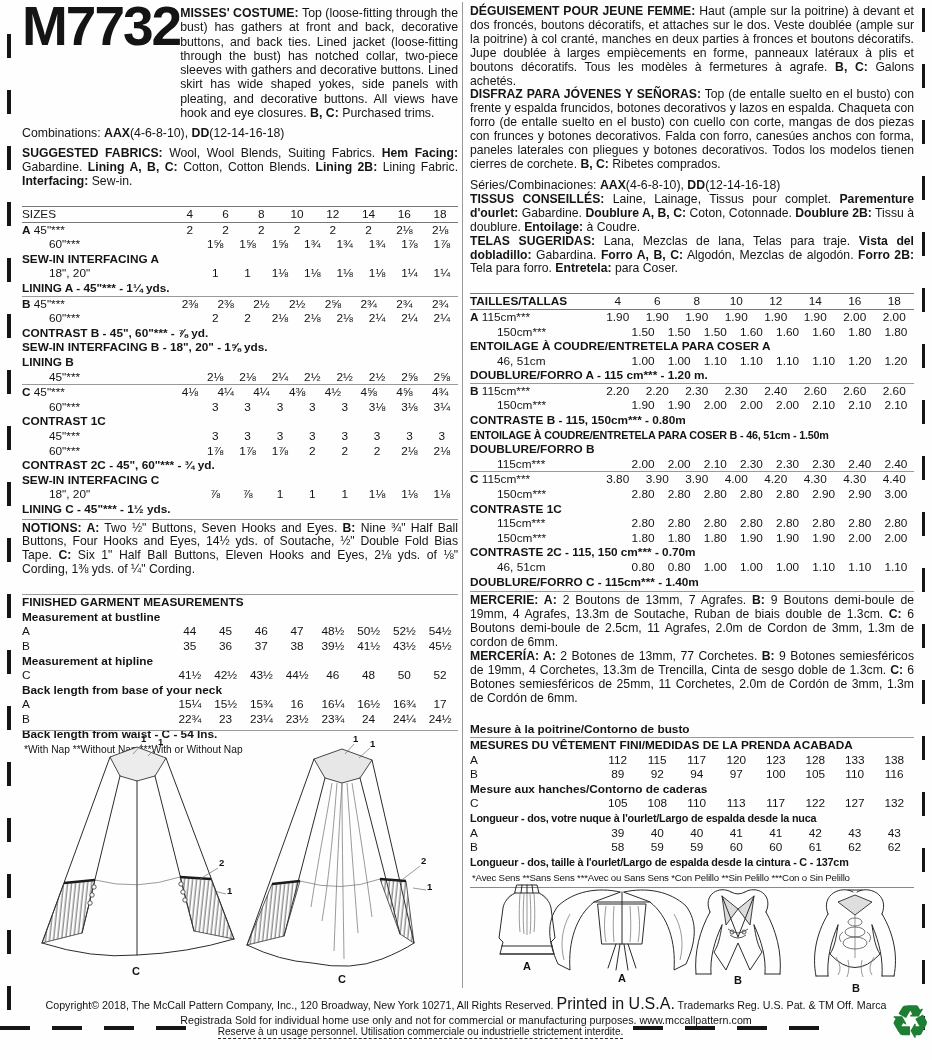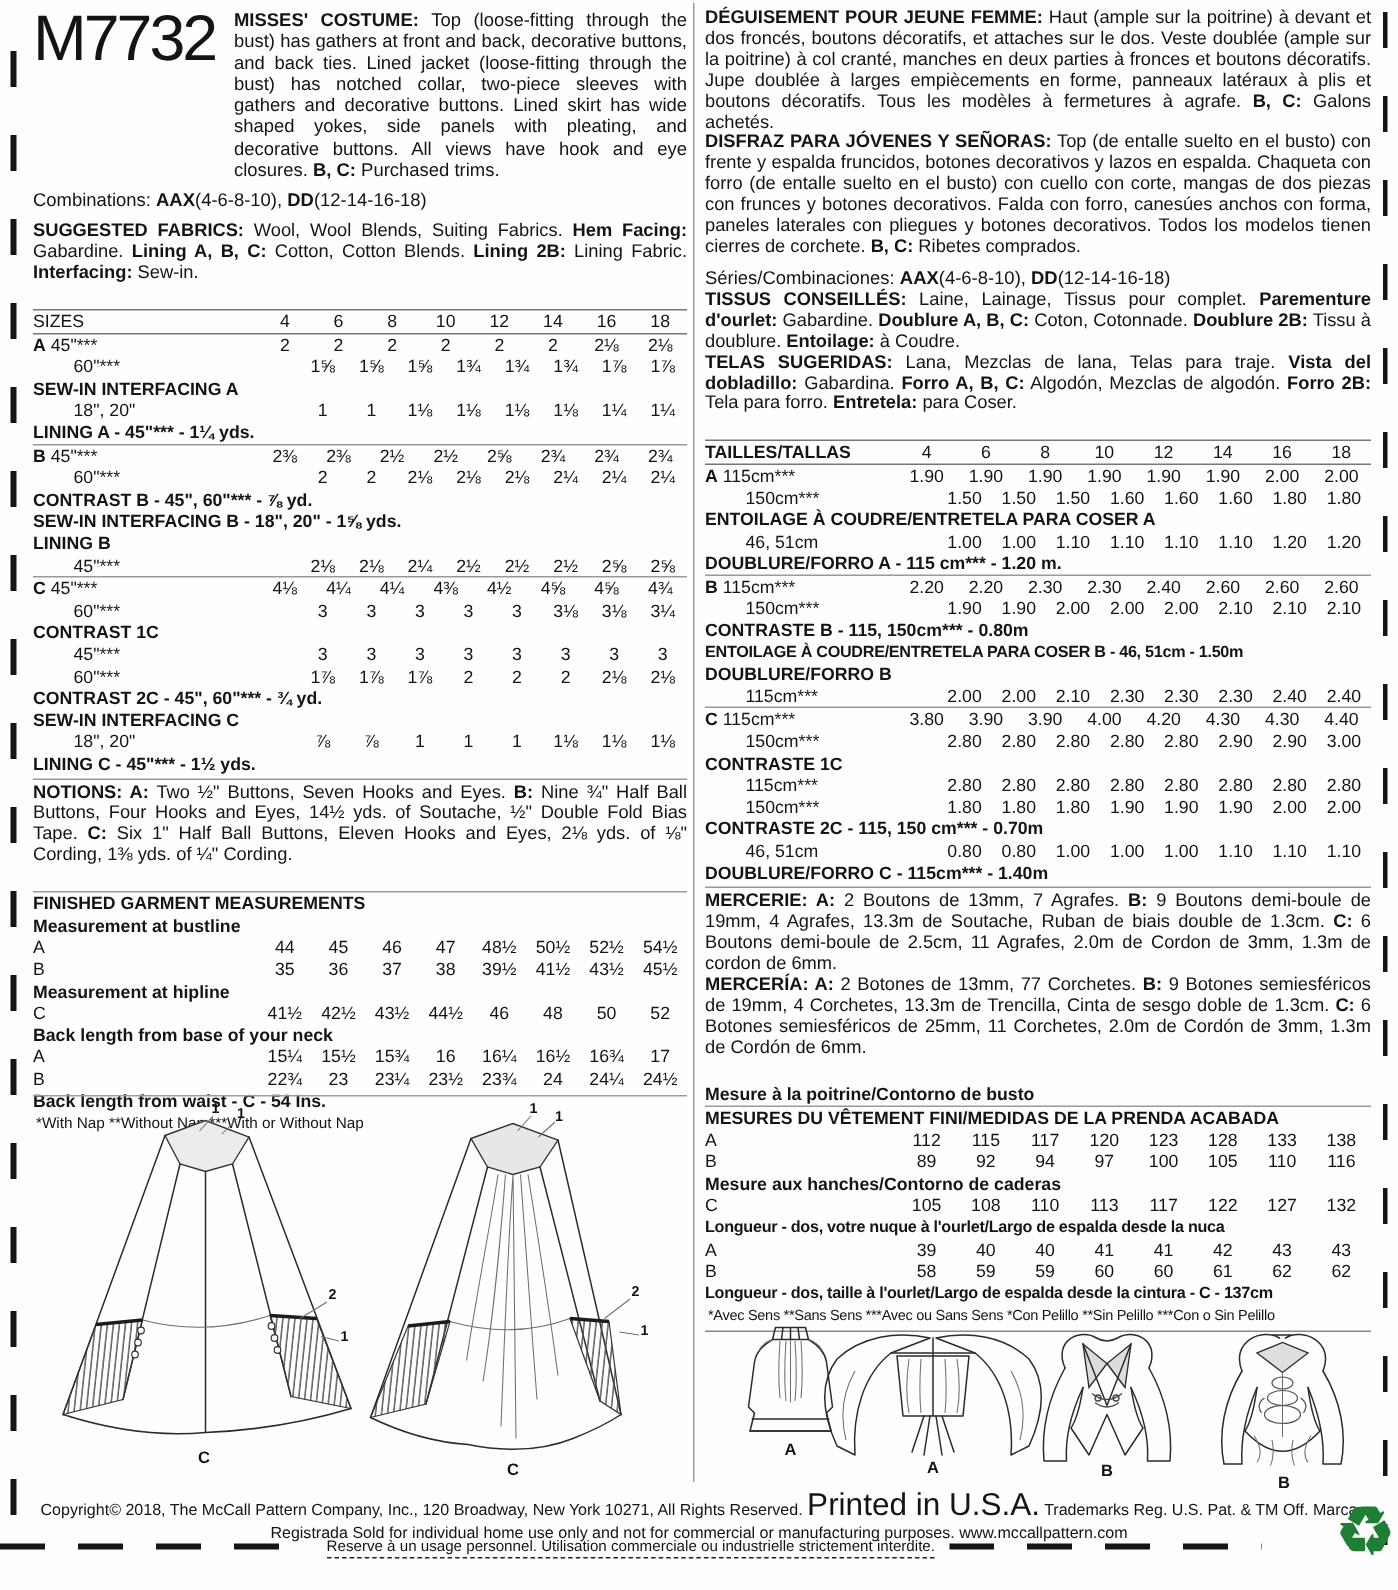--- a/index.html
+++ b/index.html
@@ -5,21 +5,21 @@
   html,body{margin:0;padding:0}
   body{width:932px;height:1060px;background:#fcfcfc;font-family:"Liberation Sans",sans-serif;color:#141414;position:relative;overflow:hidden}
   #page{position:absolute;inset:0;background:#fefefe}
   .edge{position:absolute;width:3.5px;background:repeating-linear-gradient(180deg,#151515 0 24px,transparent 24px 56px)}
   #markL{left:7px;top:34px;height:996px}
   #markR{right:7px;top:8px;height:1022px}
   #divider{position:absolute;left:462px;top:2px;width:1.4px;height:986px;background:#9b9b9b}
   #colL{position:absolute;left:22px;top:6px;width:436px}
   #colR{position:absolute;left:470px;top:5px;width:444px}
   .hdrrow{display:flex}
-  #num{flex:0 0 134px;font-size:43px;font-weight:normal;letter-spacing:-2px;line-height:40px}
+  #num{flex:0 0 134px;font-size:55px;font-weight:bold;letter-spacing:-2px;line-height:40px}
   #desc{flex:1;font-size:12.3px;line-height:14.3px;text-align:justify}
   .par{font-size:12.2px;line-height:13.9px;text-align:justify}
   .line{font-size:12.3px;line-height:15px}.mt6{margin-top:6px}.mt8{margin-top:6px}
   .tbl{margin-top:17px}
   .trow{display:flex;font-size:11.8px;line-height:14.6px;white-space:nowrap}
   .tlabel{flex:0 0 150px;overflow:visible}
   #colR .tlabel{flex:0 0 128px}
   .trow.full .tlabel{flex:1 1 auto}
   .tcell{flex:1;text-align:center}
   .trow.ind .tlabel{padding-left:27px}
@@ -31,23 +31,23 @@
   .napr{font-size:9.7px;letter-spacing:-0.2px;border-bottom:1.2px solid #888;padding-bottom:4px;white-space:nowrap}
   #illoL{position:absolute;left:22px;top:730px;width:436px;height:258px;border-top:1.2px solid #9b9b9b}
   #illoR{position:absolute;left:470px;top:880px;width:444px;height:116px}
   svg .ln{fill:none;stroke:#2b2b2b;stroke-width:1;stroke-linejoin:round;stroke-linecap:round}
   svg .thin{fill:none;stroke:#6f6f6f;stroke-width:0.7}
   svg .thick{fill:none;stroke:#1c1c1c;stroke-width:2.4}
   svg .lbl{font-family:"Liberation Sans",sans-serif;font-size:11px;font-weight:bold;fill:#111}
   svg .co{font-family:"Liberation Sans",sans-serif;font-size:9.5px;font-weight:bold;fill:#111}
   #footer{position:absolute;left:0;top:996px;width:932px;text-align:center}
   .f1{font-size:10.7px;line-height:15px}
-  .f1 .big{font-size:21px}
+  .f1 .big{font-size:16px}
   .f2{font-size:10.7px;line-height:14px}
-  #cut{position:absolute;left:0;top:1026px;width:841px;display:flex;align-items:center;gap:10px}
+  #cut{position:absolute;left:0;top:1026px;width:841px;display:flex;align-items:flex-start;gap:10px}
   #cut .dash{flex:1;height:3.5px;margin-bottom:3px;background:repeating-linear-gradient(90deg,#161616 0 30px,transparent 30px 52px)}
   #cut .f3{font-size:10.1px;border-bottom:1.6px dashed #222;padding-bottom:1px;white-space:nowrap}
   #recycle{position:absolute;right:2px;top:998px;font-size:44px;line-height:48px;font-weight:bold}
 </style>
 </head>
 <body>
 
 <div id="page">
   <div id="markL" class="edge"></div>
   <div id="markR" class="edge"></div>

